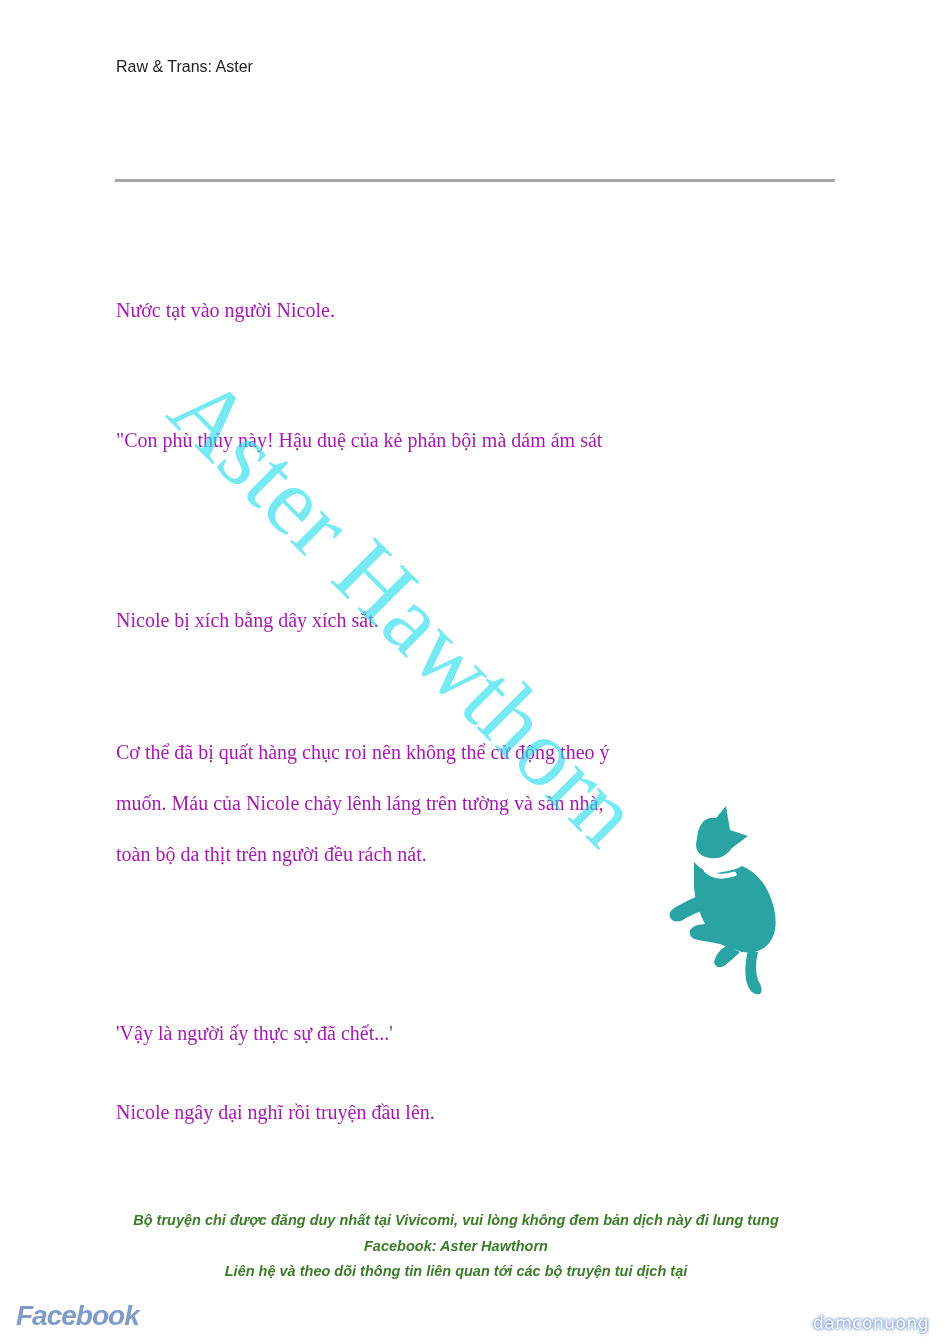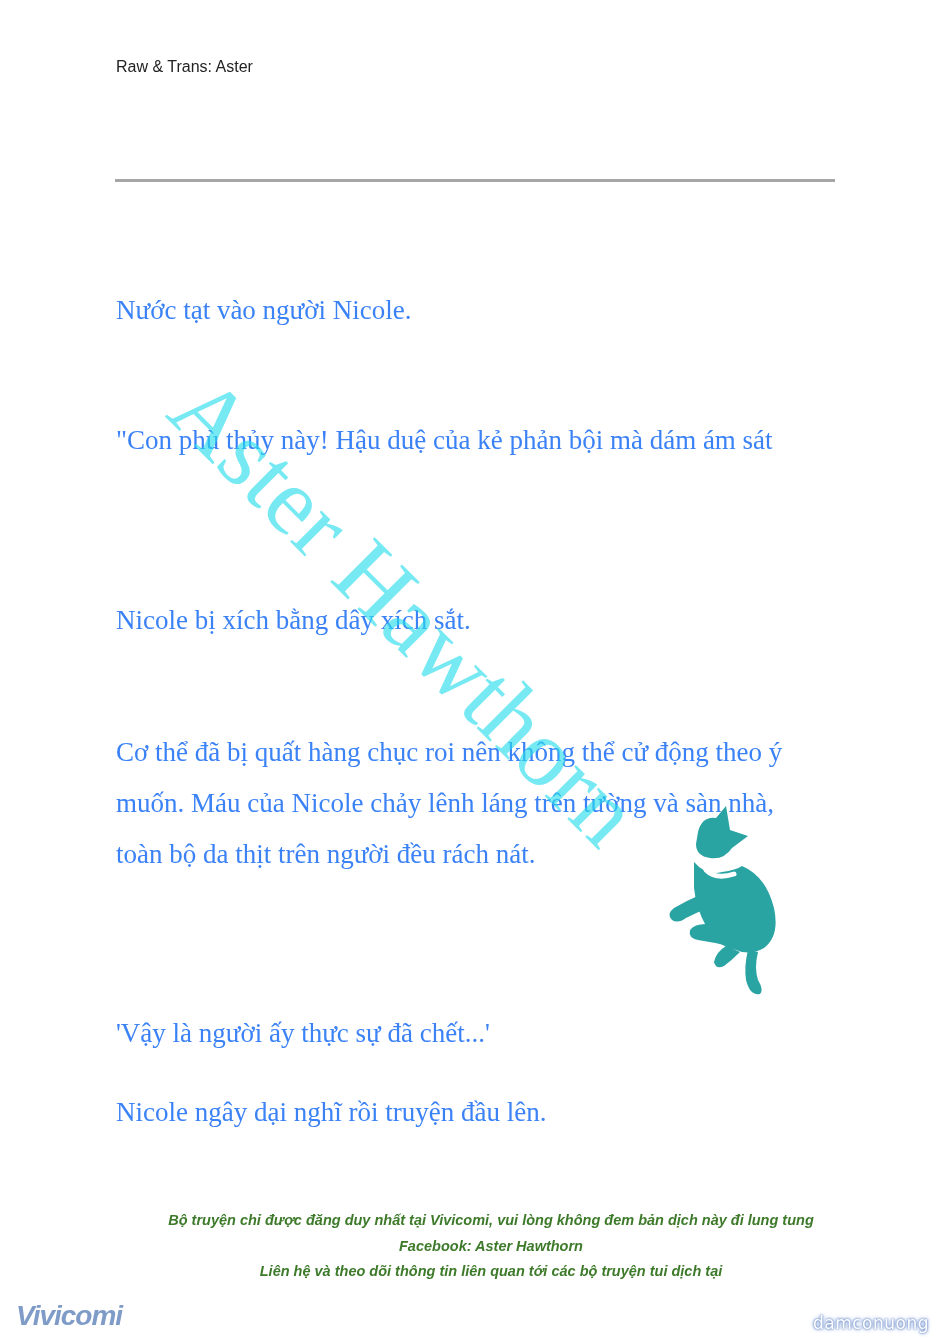--- a/index.html
+++ b/index.html
@@ -26,22 +26,22 @@
       left: 115px;
       top: 179px;
       width: 720px;
       height: 3px;
       background: #a6a6a6;
     }
     .para {
       position: absolute;
       left: 116px;
       font-family: "Liberation Serif", serif;
-      font-size: 27px;
-      color: #3b82f6;
+      font-size: 20px;
+      color: #a21caf;
       line-height: 51px;
       white-space: nowrap;
     }
     .para .line { display: block; }
     .watermark {
       position: absolute;
       left: 40px;
       top: 555px;
       width: 730px;
       transform-origin: center center;
@@ -74,21 +74,20 @@
       left: 0;
       width: 912px;
       top: 1208px;
       text-align: center;
       font-family: "Liberation Sans", sans-serif;
       font-style: italic;
       font-weight: bold;
       font-size: 14.5px;
       color: #3d7a2a;
       line-height: 25.5px;
-      padding-left: 35px;
     }
     .footer-notes div { display: block; }
     .logo-left {
       position: absolute;
       left: 16px;
       top: 1300px;
       font-family: "Liberation Sans", sans-serif;
       font-style: italic;
       font-weight: bold;
       font-size: 28px;
@@ -160,14 +159,14 @@
 
   <path d="M 56 70 Q 66 80 84 74" stroke="#ffffff" stroke-width="5" fill="none" stroke-linecap="round"></path>
 </svg>
 
 <div class="footer-notes">
   <div>Bộ truyện chỉ được đăng duy nhất tại Vivicomi, vui lòng không đem bản dịch này đi lung tung</div>
   <div>Facebook: Aster Hawthorn</div>
   <div>Liên hệ và theo dõi thông tin liên quan tới các bộ truyện tui dịch tại</div>
 </div>
 
-<div class="logo-left">Vivicomi</div>
+<div class="logo-left">Facebook</div>
 <div class="logo-right">damconuong</div>
 
 </body></html>

